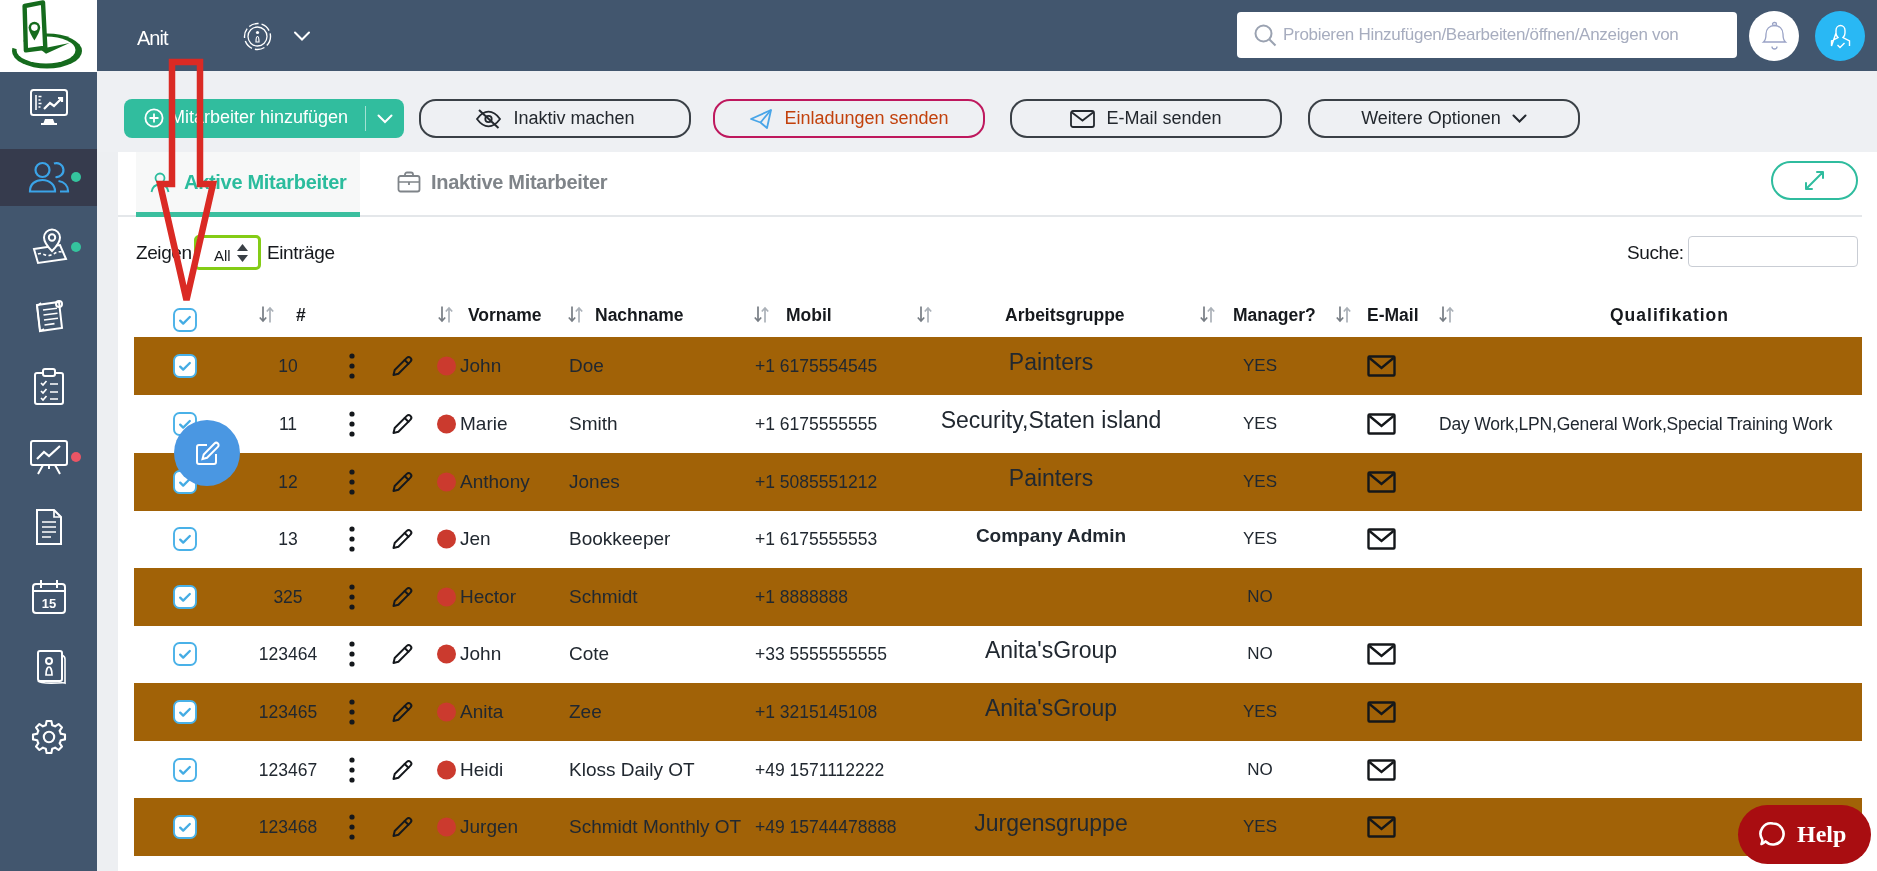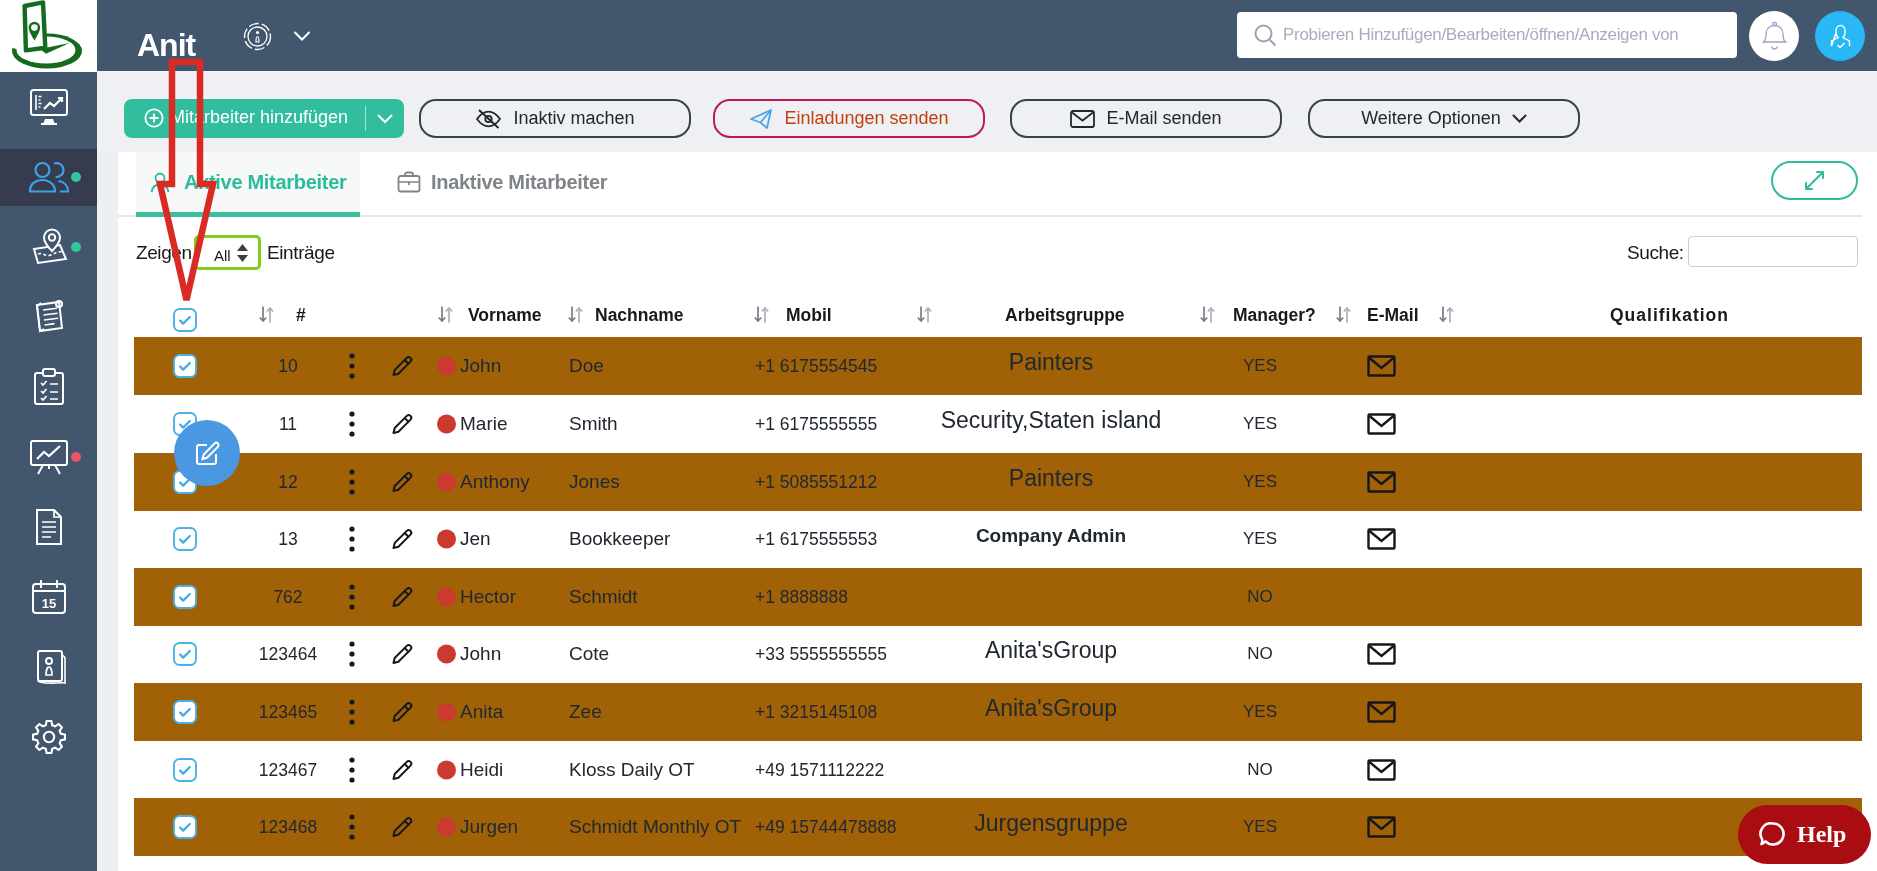--- a/index.html
+++ b/index.html
@@ -2,21 +2,21 @@
 <html><head>
 <meta charset="utf-8">
 <style>
 * { margin:0; padding:0; box-sizing:border-box; }
 html,body { width:1877px; height:871px; overflow:hidden; }
 body { font-family:"Liberation Sans",sans-serif; position:relative; background:#fff; color:#1e2329; }
 
 
 #header { position:absolute; left:0; top:0; width:1877px; height:71px; background:#42566e; }
 #logobox { position:absolute; left:0; top:0; width:97px; height:72px; background:#fff; z-index:5; }
-#anit { position:absolute; left:137px; top:27px; font-size:32px; font-weight:bold; color:#fff; letter-spacing:-1px; }
+#anit { position:absolute; left:137px; top:27px; font-size:20px; font-weight:normal; color:#fff; letter-spacing:-1px; }
 #searchbox { position:absolute; left:1237px; top:12px; width:500px; height:46px; background:#fff; border-radius:4px; }
 #searchbox .ph { position:absolute; left:46px; top:13px; font-size:17px; color:#a7adbf; white-space:nowrap; letter-spacing:-0.3px; }
 #bellc { position:absolute; left:1749px; top:11px; width:50px; height:50px; border-radius:50%; background:#fff; }
 #avatarc { position:absolute; left:1815px; top:11px; width:50px; height:50px; border-radius:50%; background:#29b8f4; }
 
 
 #sidebar { position:absolute; left:0; top:72px; width:97px; height:799px; background:#42566e; }
 .nav { position:absolute; left:0; width:97px; height:70px; }
 .nav svg { position:absolute; left:50%; top:50%; transform:translate(-50%,-50%); }
 .nav.active { background:#363b4d; height:57px; }
@@ -373,20 +373,21 @@
       <span class="rdot"></span>
       <span class="cell fnc">Marie</span>
       <span class="cell lnc">Smith</span>
       <span class="cell phc">+1 6175555555</span>
       <span class="cell grpc">Security,Staten island</span>
       <span class="cell mgrc">YES</span>
       <svg class="cell" style="left:1233px" width="29" height="22" viewBox="0 0 29 22">
         <rect x="1.5" y="1.5" width="26" height="19" rx="1" fill="none" stroke="#14171a" stroke-width="2.4"></rect>
         <path d="M2.5 3l12 10 12-10" fill="none" stroke="#14171a" stroke-width="2.4"></path>
       </svg>
+      <span class="cell qualc">Day Work,LPN,General Work,Special Training Work</span>
     </div>
 <div class="row odd" style="top:452.6px">
       <svg class="cbox" width="24" height="24" viewBox="0 0 24 24">
         <rect x="1" y="1" width="22" height="22" rx="5.5" fill="#fff" stroke="#49b1e8" stroke-width="1.9"></rect>
         <path d="M7.2 12.6l3 3L16.8 9" fill="none" stroke="#44ace4" stroke-width="2.3" stroke-linecap="round" stroke-linejoin="round"></path>
       </svg>
       <span class="cell idc">12</span>
       <svg class="cell dots-svg" style="left:215px" width="6" height="27" viewBox="0 0 6 27" fill="#15181c">
         <circle cx="3" cy="3.5" r="2.6"></circle>
         <circle cx="3" cy="13.5" r="2.6"></circle>
@@ -435,21 +436,21 @@
       <svg class="cell" style="left:1233px" width="29" height="22" viewBox="0 0 29 22">
         <rect x="1.5" y="1.5" width="26" height="19" rx="1" fill="none" stroke="#14171a" stroke-width="2.4"></rect>
         <path d="M2.5 3l12 10 12-10" fill="none" stroke="#14171a" stroke-width="2.4"></path>
       </svg>
     </div>
 <div class="row odd" style="top:567.8px">
       <svg class="cbox" width="24" height="24" viewBox="0 0 24 24">
         <rect x="1" y="1" width="22" height="22" rx="5.5" fill="#fff" stroke="#49b1e8" stroke-width="1.9"></rect>
         <path d="M7.2 12.6l3 3L16.8 9" fill="none" stroke="#44ace4" stroke-width="2.3" stroke-linecap="round" stroke-linejoin="round"></path>
       </svg>
-      <span class="cell idc">762</span>
+      <span class="cell idc">325</span>
       <svg class="cell dots-svg" style="left:215px" width="6" height="27" viewBox="0 0 6 27" fill="#15181c">
         <circle cx="3" cy="3.5" r="2.6"></circle>
         <circle cx="3" cy="13.5" r="2.6"></circle>
         <circle cx="3" cy="23.5" r="2.6"></circle>
       </svg>
       <svg class="cell" style="left:255px" width="27" height="27" viewBox="0 0 27 27">
         <g fill="none" stroke="#15181c" stroke-width="2" stroke-linejoin="round" stroke-linecap="round">
           <path d="M4.5 22.5l1.2-5L17.8 5.4a2.6 2.6 0 0 1 3.7 3.7L9.4 21.2l-4.9 1.3z"></path>
           <path d="M15.7 7.5l3.7 3.7"></path>
         </g>

